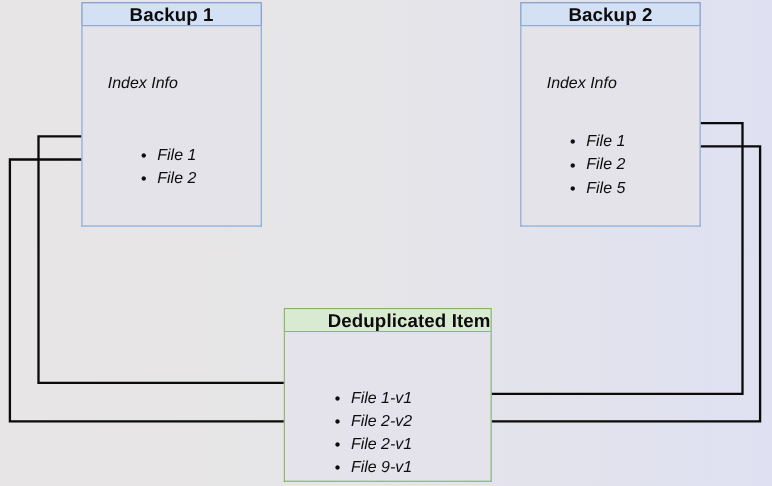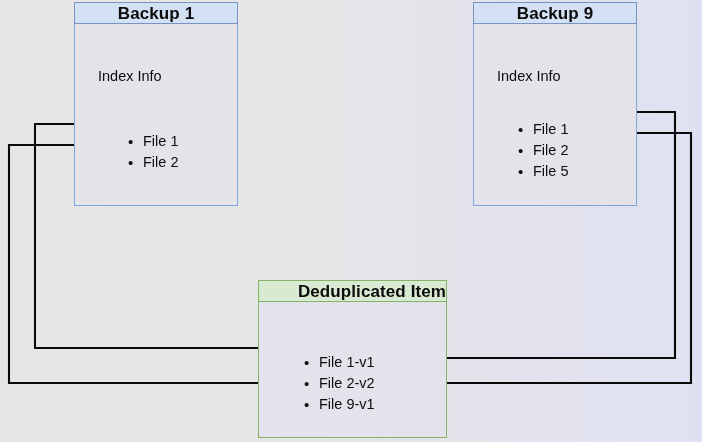--- a/index.html
+++ b/index.html
@@ -12,21 +12,21 @@
   #canvas{position:absolute;inset:0;width:702px;height:442px;}
   .svg-layer{position:absolute;left:0;top:0;width:702px;height:442px;}
 
   
   .node{position:absolute;box-sizing:border-box;}
   .node .hdr{
     box-sizing:border-box;width:100%;height:22px;line-height:21px;
     text-align:center;font-size:17px;font-weight:bold;color:#0c0c0c;
     letter-spacing:.1px;
   }
-  .node .body{box-sizing:border-box;width:100%;position:relative;}
+  .node .body{box-sizing:border-box;width:100%;position:relative;font-style:italic;}
 
   
   .backup .hdr{background:#d4e1f5;border:1.6px solid #7795c4;}
   .backup .body{background:#e4e3e9;border:1.6px solid #7ea6d8;border-top:none;}
 
   
   .dedup .hdr{background:#d9ead3;border:1.6px solid #82b366;text-align:right;}
   .dedup .body{background:#e4e3ec;border:1.6px solid #82b366;border-top:none;}
 
   #backup1{left:74px;top:2px;width:164px;}
@@ -89,35 +89,36 @@
     <div class="body">
       <div class="index-label" id="b1-index">Index Info</div>
       <ul class="files" id="b1-files">
         <li>File 1</li>
         <li>File 2</li>
       </ul>
     </div>
   </div>
 
   <div class="node backup" id="backup2">
-    <div class="hdr">Backup 9</div>
+    <div class="hdr">Backup 2</div>
     <div class="body">
       <div class="index-label" id="b2-index">Index Info</div>
       <ul class="files" id="b2-files">
         <li>File 1</li>
         <li>File 2</li>
         <li>File 5</li>
       </ul>
     </div>
   </div>
 
   <div class="node dedup" id="dedup">
     <div class="hdr">Deduplicated Item Data</div>
     <div class="body">
       <ul class="files" id="dd-files">
         <li>File 1-v1</li>
         <li>File 2-v2</li>
+        <li>File 2-v1</li>
         <li>File 9-v1</li>
       </ul>
     </div>
   </div>
 
 </div>
 
 </body></html>

